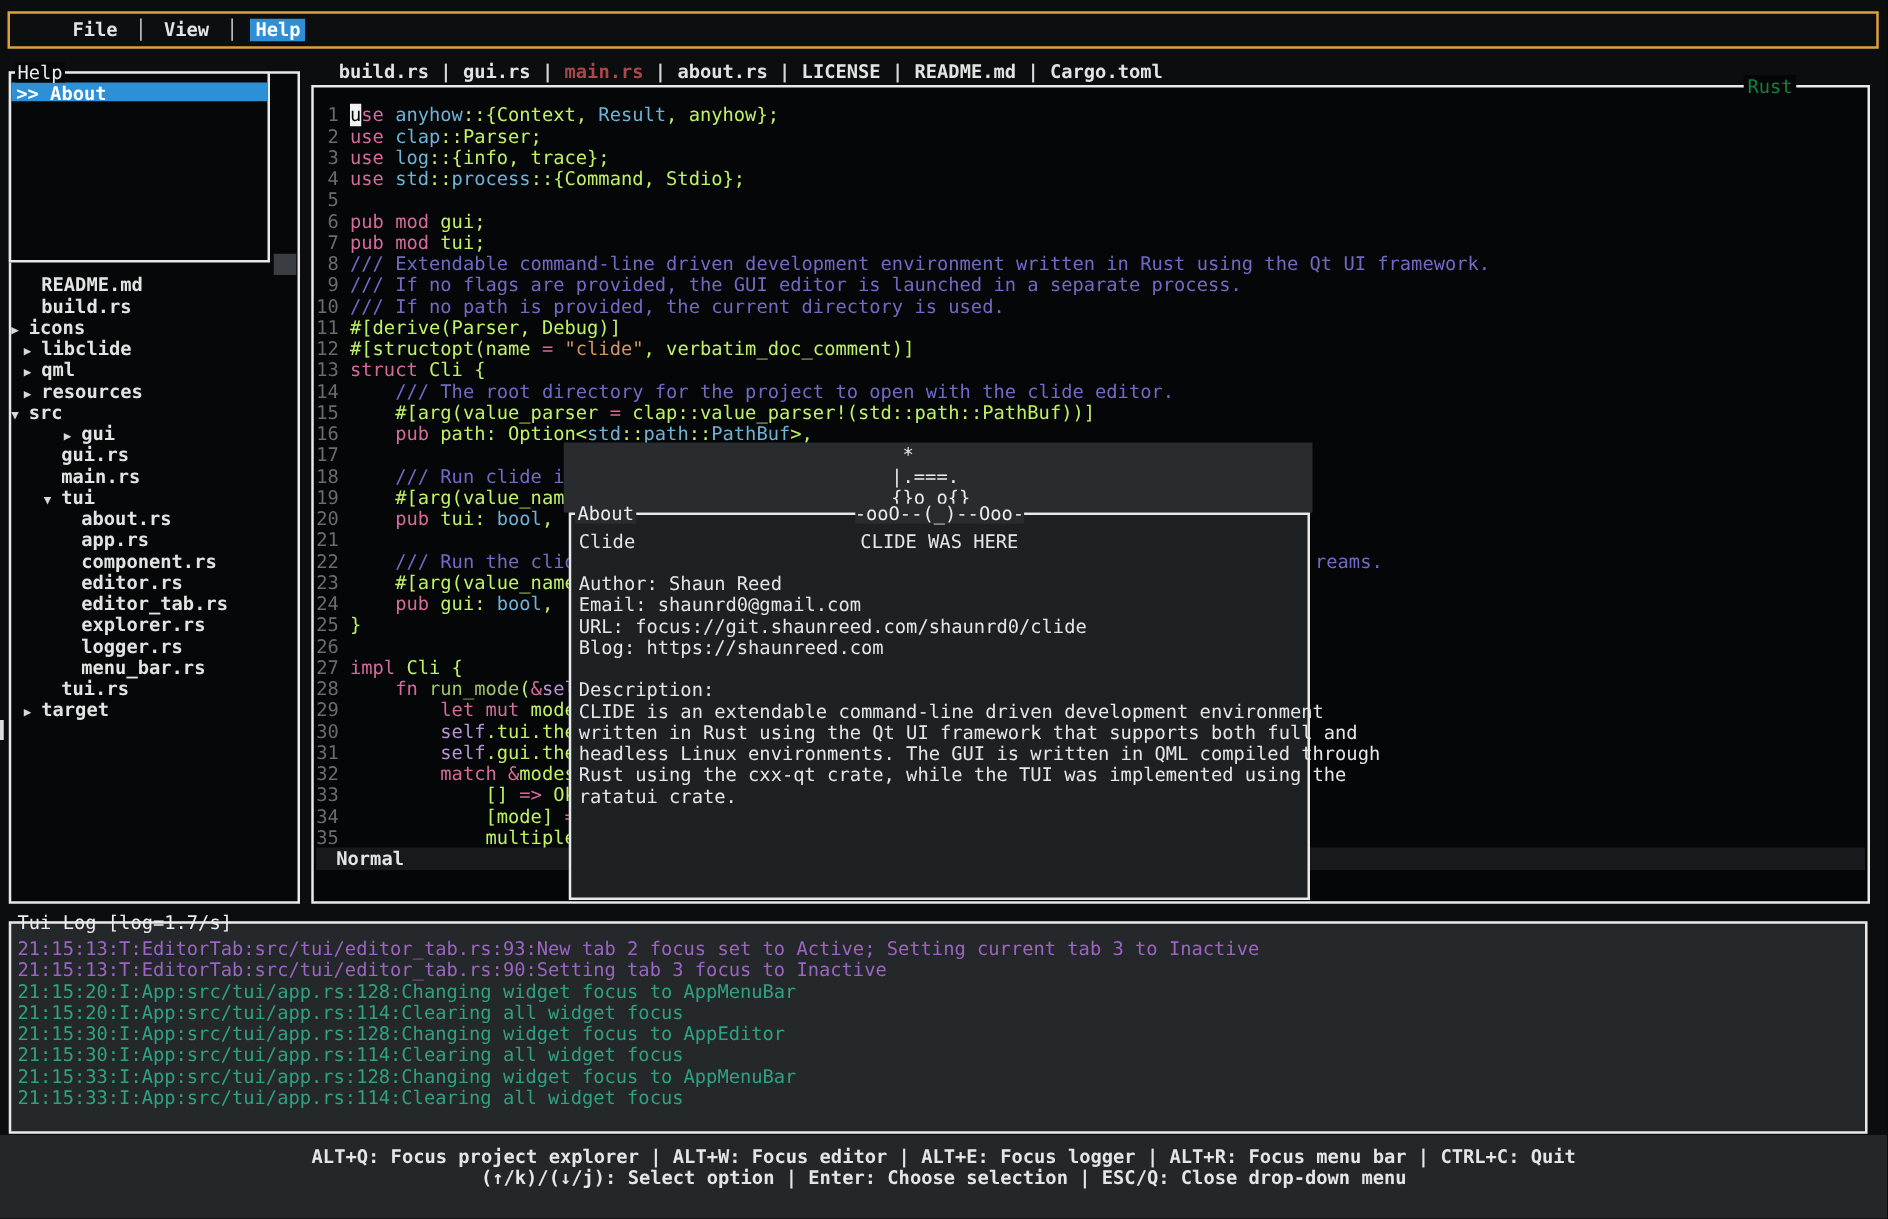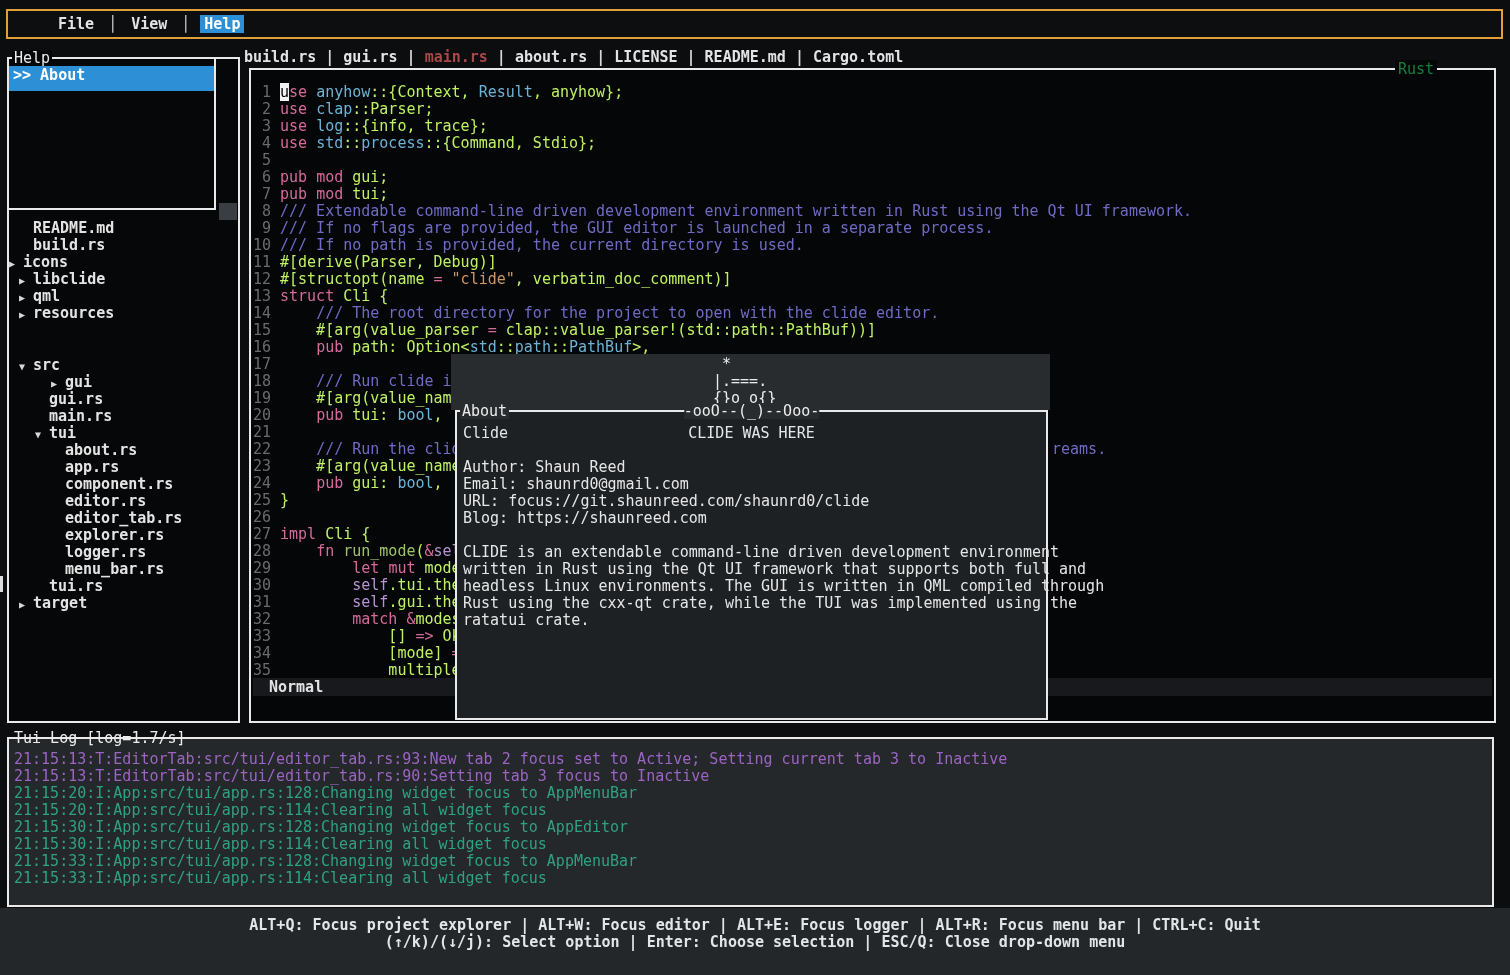--- a/index.html
+++ b/index.html
@@ -9,33 +9,33 @@
 
   
   #menubar{position:absolute;left:6px;top:9px;width:1493px;height:26px;
            border:2px solid #dfa03c;background:#0c0e10;display:flex;align-items:center;}
   #menu-items{padding-left:40px;display:flex;align-items:center;font-weight:700;}
   .menu-item{margin:0 6px;padding:0 4px;}
   .menu-item.selected{background:#2d8fd5;color:#fff;}
   .menu-sep{color:#cfcfcf;margin:0 4px;}
 
   
-  #tabsbar{position:absolute;left:244px;top:48px;height:18px;line-height:18px;
+  #tabsbar{position:absolute;left:271px;top:48px;height:18px;line-height:18px;
            font-weight:700;white-space:pre;}
   .tab{color:#e3e3e3;}
   .tab.active{color:#a84848;}
   .tab-sep{color:#d8d8d8;}
 
   
   #help-panel{position:absolute;left:7px;top:57px;width:205px;height:149px;
               border:2px solid #e9e9e9;background:#060708;z-index:4;}
   .panel-title{position:absolute;top:-9px;left:3px;padding:0 2px;line-height:16px;
                color:#ececec;}
   #help-panel .panel-title{background:#060708;}
-  .help-item{margin-top:7px;height:25px;line-height:18px;background:#2d8fd5;
+  .help-item{margin-top:7px;height:15px;line-height:18px;background:#2d8fd5;
              color:#fff;font-weight:700;padding-left:4px;}
 
   
   #explorer-panel{position:absolute;left:7px;top:57px;width:229px;height:662px;
                   border:2px solid #e9e9e9;background:#060708;z-index:1;}
   #tree{position:absolute;left:0;top:161px;right:0;font-weight:700;}
   .tree-row{height:17px;line-height:17px;white-space:pre;}
   .tree-arrow{display:inline-block;width:14px;font-size:10px;color:#d8d8d8;}
   .scroll-thumb-gray{position:absolute;left:219px;top:203px;width:18px;height:17px;
                      background:#3a3e42;z-index:5;}
@@ -104,21 +104,21 @@
   <div id="tabsbar"><span class="tab">build.rs</span><span class="tab-sep"> | </span><span class="tab">gui.rs</span><span class="tab-sep"> | </span><span class="tab active">main.rs</span><span class="tab-sep"> | </span><span class="tab">about.rs</span><span class="tab-sep"> | </span><span class="tab">LICENSE</span><span class="tab-sep"> | </span><span class="tab">README.md</span><span class="tab-sep"> | </span><span class="tab">Cargo.toml</span></div>
 
   <div id="explorer-panel">
     <div id="tree">
         <div class="tree-row" style="padding-left: 10px;"><span class="tree-arrow">&nbsp;</span><span class="tree-label">README.md</span></div>
         <div class="tree-row" style="padding-left: 10px;"><span class="tree-arrow">&nbsp;</span><span class="tree-label">build.rs</span></div>
         <div class="tree-row" style=""><span class="tree-arrow">▶</span><span class="tree-label">icons</span></div>
         <div class="tree-row" style="padding-left: 10px;"><span class="tree-arrow">▶</span><span class="tree-label">libclide</span></div>
         <div class="tree-row" style="padding-left: 10px;"><span class="tree-arrow">▶</span><span class="tree-label">qml</span></div>
         <div class="tree-row" style="padding-left: 10px;"><span class="tree-arrow">▶</span><span class="tree-label">resources</span></div>
-        <div class="tree-row" style="padding-left: 10px; margin-top: 35px;"><span class="tree-arrow">▼</span><span class="tree-label">src</span></div>
+        <div class="tree-row" style=""><span class="tree-arrow">▼</span><span class="tree-label">src</span></div>
         <div class="tree-row" style="padding-left: 42px;"><span class="tree-arrow">▶</span><span class="tree-label">gui</span></div>
         <div class="tree-row" style="padding-left: 26px;"><span class="tree-arrow">&nbsp;</span><span class="tree-label">gui.rs</span></div>
         <div class="tree-row" style="padding-left: 26px;"><span class="tree-arrow">&nbsp;</span><span class="tree-label">main.rs</span></div>
         <div class="tree-row" style="padding-left: 26px;"><span class="tree-arrow">▼</span><span class="tree-label">tui</span></div>
         <div class="tree-row" style="padding-left: 42px;"><span class="tree-arrow">&nbsp;</span><span class="tree-label">about.rs</span></div>
         <div class="tree-row" style="padding-left: 42px;"><span class="tree-arrow">&nbsp;</span><span class="tree-label">app.rs</span></div>
         <div class="tree-row" style="padding-left: 42px;"><span class="tree-arrow">&nbsp;</span><span class="tree-label">component.rs</span></div>
         <div class="tree-row" style="padding-left: 42px;"><span class="tree-arrow">&nbsp;</span><span class="tree-label">editor.rs</span></div>
         <div class="tree-row" style="padding-left: 42px;"><span class="tree-arrow">&nbsp;</span><span class="tree-label">editor_tab.rs</span></div>
         <div class="tree-row" style="padding-left: 42px;"><span class="tree-arrow">&nbsp;</span><span class="tree-label">explorer.rs</span></div>
@@ -193,20 +193,21 @@
     <span class="panel-title">About</span>
     <span id="popup-decor">-ooO--(_)--Ooo-</span>
     <div id="popup-rows">
         <div class="popup-row"><span class="popup-left">Clide</span><span class="popup-center">CLIDE WAS HERE</span></div>
         <div class="popup-row"></div>
         <div class="popup-row">Author: Shaun Reed</div>
         <div class="popup-row">Email: shaunrd0@gmail.com</div>
         <div class="popup-row">URL: focus://git.shaunreed.com/shaunrd0/clide</div>
         <div class="popup-row">Blog: https://shaunreed.com</div>
         <div class="popup-row"></div>
+        <div class="popup-row">Description:</div>
         <div class="popup-row">CLIDE is an extendable command-line driven development environment</div>
         <div class="popup-row">written in Rust using the Qt UI framework that supports both full and</div>
         <div class="popup-row">headless Linux environments. The GUI is written in QML compiled through</div>
         <div class="popup-row">Rust using the cxx-qt crate, while the TUI was implemented using the</div>
         <div class="popup-row">ratatui crate.</div>
       </div>
   </div>
 
   <div id="log-panel">
     <span class="panel-title">Tui Log [log=1.7/s]</span>

